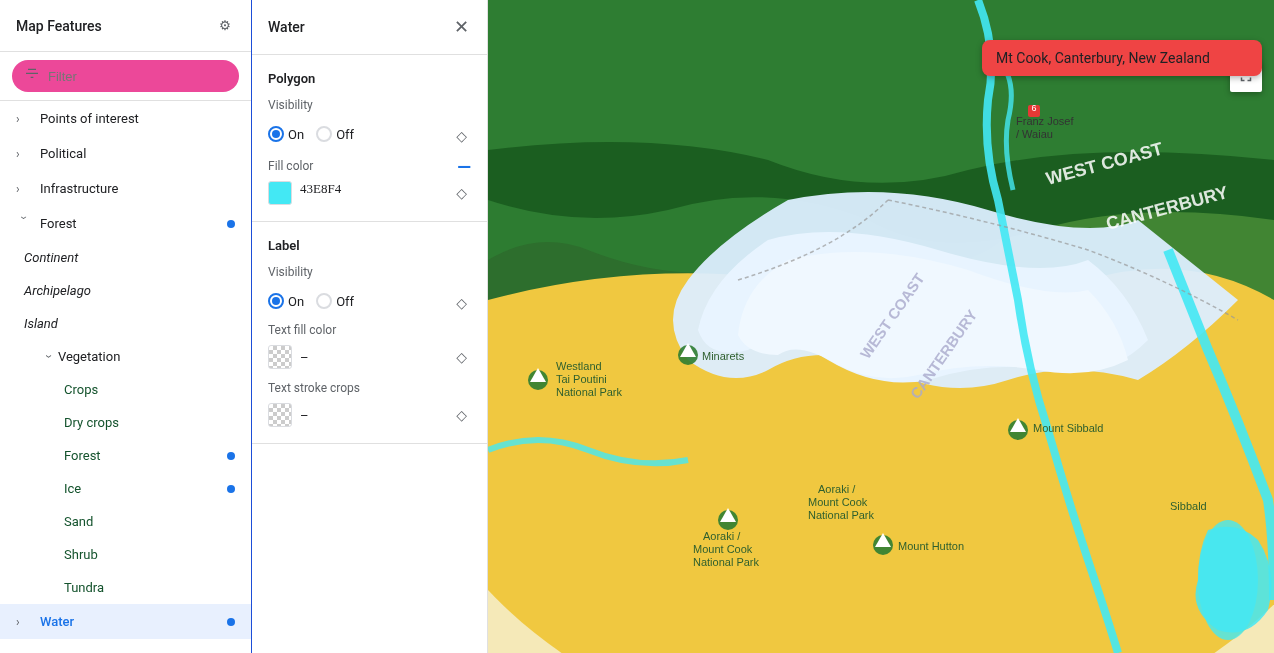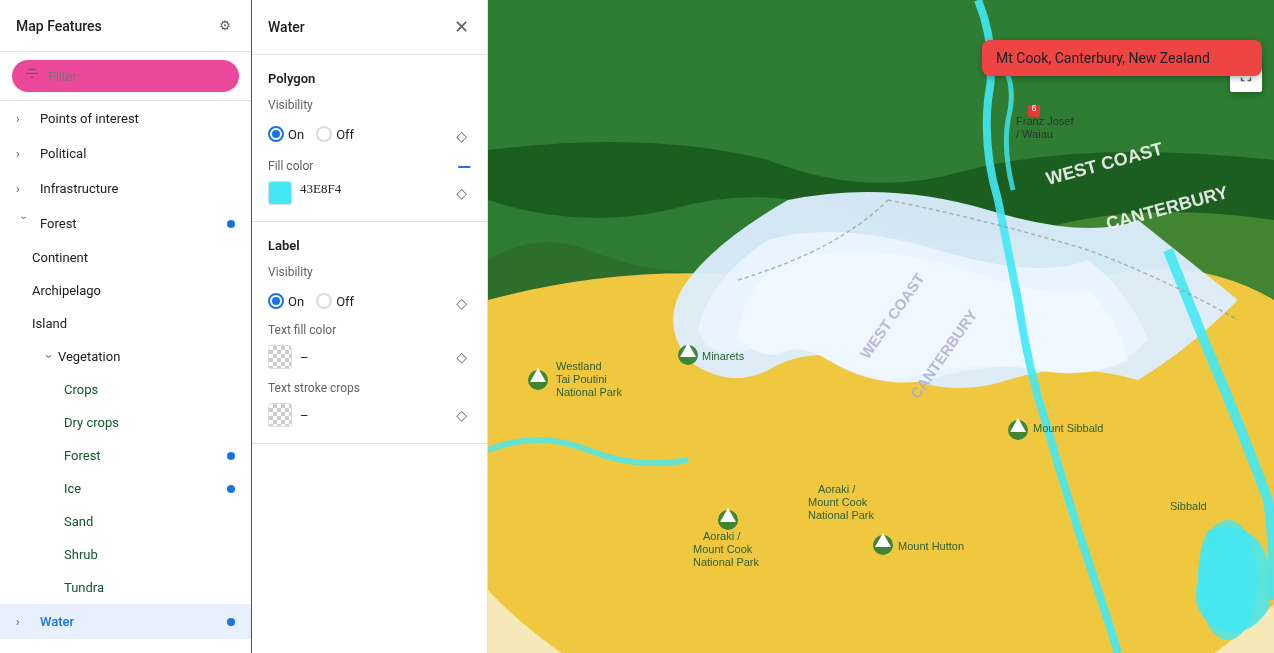--- a/index.html
+++ b/index.html
@@ -91,26 +91,27 @@
       height: 8px;
       border-radius: 50%;
       background: #1a73e8;
       margin-left: auto;
     }
 
     .nav-item.active { background: #e8f0fe; }
     .nav-item.active .label { color: #1a73e8; font-weight: 500; }
 
     .sub-item {
-      padding: 9px 16px 9px 32px;
+      padding: 9px 16px 9px 24px;
       cursor: pointer;
       color: #202124;
       font-size: 13px;
       display: flex;
       align-items: flex-end;
+      font-style: italic;
     }
 
     .sub-sub-item {
       padding: 9px 16px 9px 48px;
       cursor: pointer;
       color: #202124;
       font-size: 13px;
       display: flex;
       align-items: center;
     }

